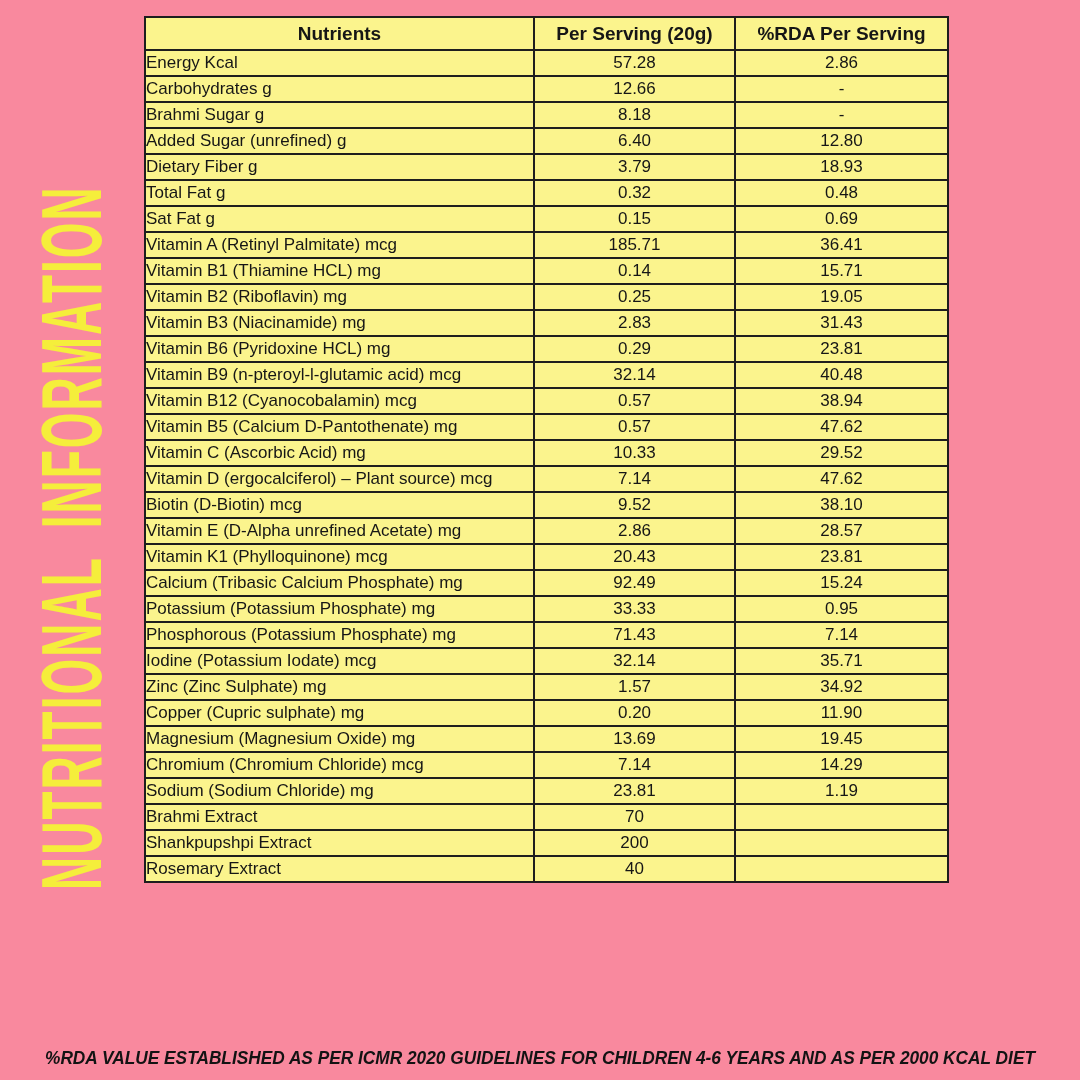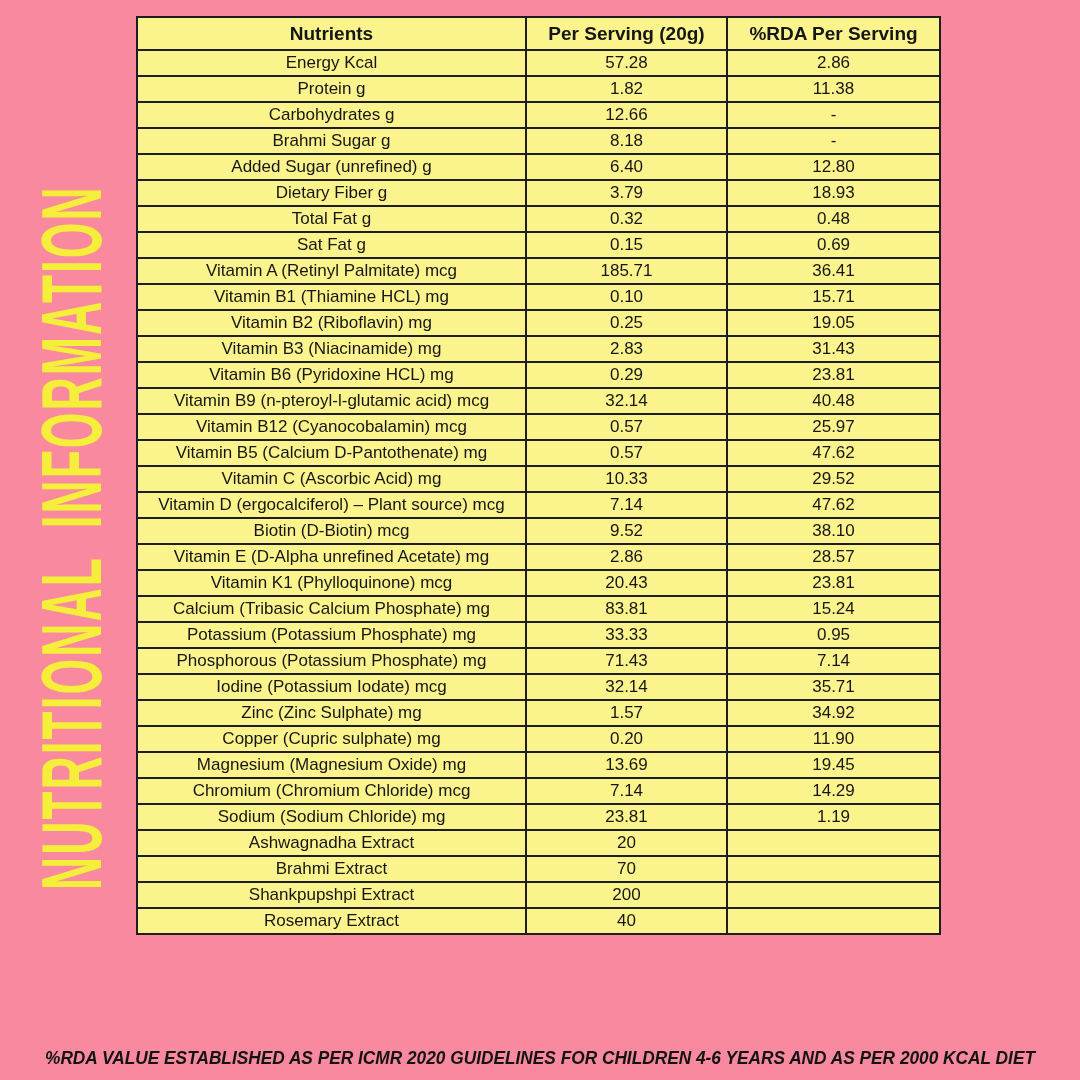--- a/index.html
+++ b/index.html
@@ -37,21 +37,21 @@
     word-spacing: 14px;
     color: #F5EE3B;
     transform: scaleY(1.85);
     transform-origin: center center;
     white-space: nowrap;
   }
 
   
   table.nutrition {
     position: absolute;
-    left: 136px;
+    left: 144px;
     top: 16px;
     width: 803px;
     border-collapse: collapse;
     table-layout: fixed;
     background: #FBF48D;
   }
   table.nutrition th,
   table.nutrition td {
     border: 2px solid #1E1E1E;
     background: #FBF48D;
@@ -66,21 +66,21 @@
     font-weight: bold;
     text-align: center;
   }
   table.nutrition td {
     height: 24px;
     font-size: 17px;
     font-weight: normal;
     line-height: 24px;
   }
   td.cell-name {
-    text-align: center;
+    text-align: left;
     padding-left: 8px;
     padding-right: 4px;
   }
   td.cell-num {
     text-align: center;
   }
   col.col-name { width: 389px; }
   col.col-serving { width: 201px; }
   col.col-rda { width: 213px; }
 
@@ -120,25 +120,20 @@
       <th>%RDA Per Serving</th>
     </tr>
   </thead>
   <tbody id="table-body">
       <tr>
         <td class="cell-name">Energy Kcal</td>
         <td class="cell-num">57.28</td>
         <td class="cell-num">2.86</td>
       </tr>
       <tr>
-        <td class="cell-name">Protein g</td>
-        <td class="cell-num">1.82</td>
-        <td class="cell-num">11.38</td>
-      </tr>
-      <tr>
         <td class="cell-name">Carbohydrates g</td>
         <td class="cell-num">12.66</td>
         <td class="cell-num">-</td>
       </tr>
       <tr>
         <td class="cell-name">Brahmi Sugar g</td>
         <td class="cell-num">8.18</td>
         <td class="cell-num">-</td>
       </tr>
       <tr>
@@ -161,21 +156,21 @@
         <td class="cell-num">0.15</td>
         <td class="cell-num">0.69</td>
       </tr>
       <tr>
         <td class="cell-name">Vitamin A (Retinyl Palmitate) mcg</td>
         <td class="cell-num">185.71</td>
         <td class="cell-num">36.41</td>
       </tr>
       <tr>
         <td class="cell-name">Vitamin B1 (Thiamine HCL) mg</td>
-        <td class="cell-num">0.10</td>
+        <td class="cell-num">0.14</td>
         <td class="cell-num">15.71</td>
       </tr>
       <tr>
         <td class="cell-name">Vitamin B2 (Riboflavin) mg</td>
         <td class="cell-num">0.25</td>
         <td class="cell-num">19.05</td>
       </tr>
       <tr>
         <td class="cell-name">Vitamin B3 (Niacinamide) mg</td>
         <td class="cell-num">2.83</td>
@@ -187,21 +182,21 @@
         <td class="cell-num">23.81</td>
       </tr>
       <tr>
         <td class="cell-name">Vitamin B9 (n-pteroyl-l-glutamic acid) mcg</td>
         <td class="cell-num">32.14</td>
         <td class="cell-num">40.48</td>
       </tr>
       <tr>
         <td class="cell-name">Vitamin B12 (Cyanocobalamin) mcg</td>
         <td class="cell-num">0.57</td>
-        <td class="cell-num">25.97</td>
+        <td class="cell-num">38.94</td>
       </tr>
       <tr>
         <td class="cell-name">Vitamin B5 (Calcium D-Pantothenate) mg</td>
         <td class="cell-num">0.57</td>
         <td class="cell-num">47.62</td>
       </tr>
       <tr>
         <td class="cell-name">Vitamin C (Ascorbic Acid) mg</td>
         <td class="cell-num">10.33</td>
         <td class="cell-num">29.52</td>
@@ -221,21 +216,21 @@
         <td class="cell-num">2.86</td>
         <td class="cell-num">28.57</td>
       </tr>
       <tr>
         <td class="cell-name">Vitamin K1 (Phylloquinone) mcg</td>
         <td class="cell-num">20.43</td>
         <td class="cell-num">23.81</td>
       </tr>
       <tr>
         <td class="cell-name">Calcium (Tribasic Calcium Phosphate) mg</td>
-        <td class="cell-num">83.81</td>
+        <td class="cell-num">92.49</td>
         <td class="cell-num">15.24</td>
       </tr>
       <tr>
         <td class="cell-name">Potassium (Potassium Phosphate) mg</td>
         <td class="cell-num">33.33</td>
         <td class="cell-num">0.95</td>
       </tr>
       <tr>
         <td class="cell-name">Phosphorous (Potassium Phosphate) mg</td>
         <td class="cell-num">71.43</td>
@@ -265,25 +260,20 @@
         <td class="cell-name">Chromium (Chromium Chloride) mcg</td>
         <td class="cell-num">7.14</td>
         <td class="cell-num">14.29</td>
       </tr>
       <tr>
         <td class="cell-name">Sodium (Sodium Chloride) mg</td>
         <td class="cell-num">23.81</td>
         <td class="cell-num">1.19</td>
       </tr>
       <tr>
-        <td class="cell-name">Ashwagnadha Extract</td>
-        <td class="cell-num">20</td>
-        <td class="cell-num"></td>
-      </tr>
-      <tr>
         <td class="cell-name">Brahmi Extract</td>
         <td class="cell-num">70</td>
         <td class="cell-num"></td>
       </tr>
       <tr>
         <td class="cell-name">Shankpupshpi Extract</td>
         <td class="cell-num">200</td>
         <td class="cell-num"></td>
       </tr>
       <tr>

